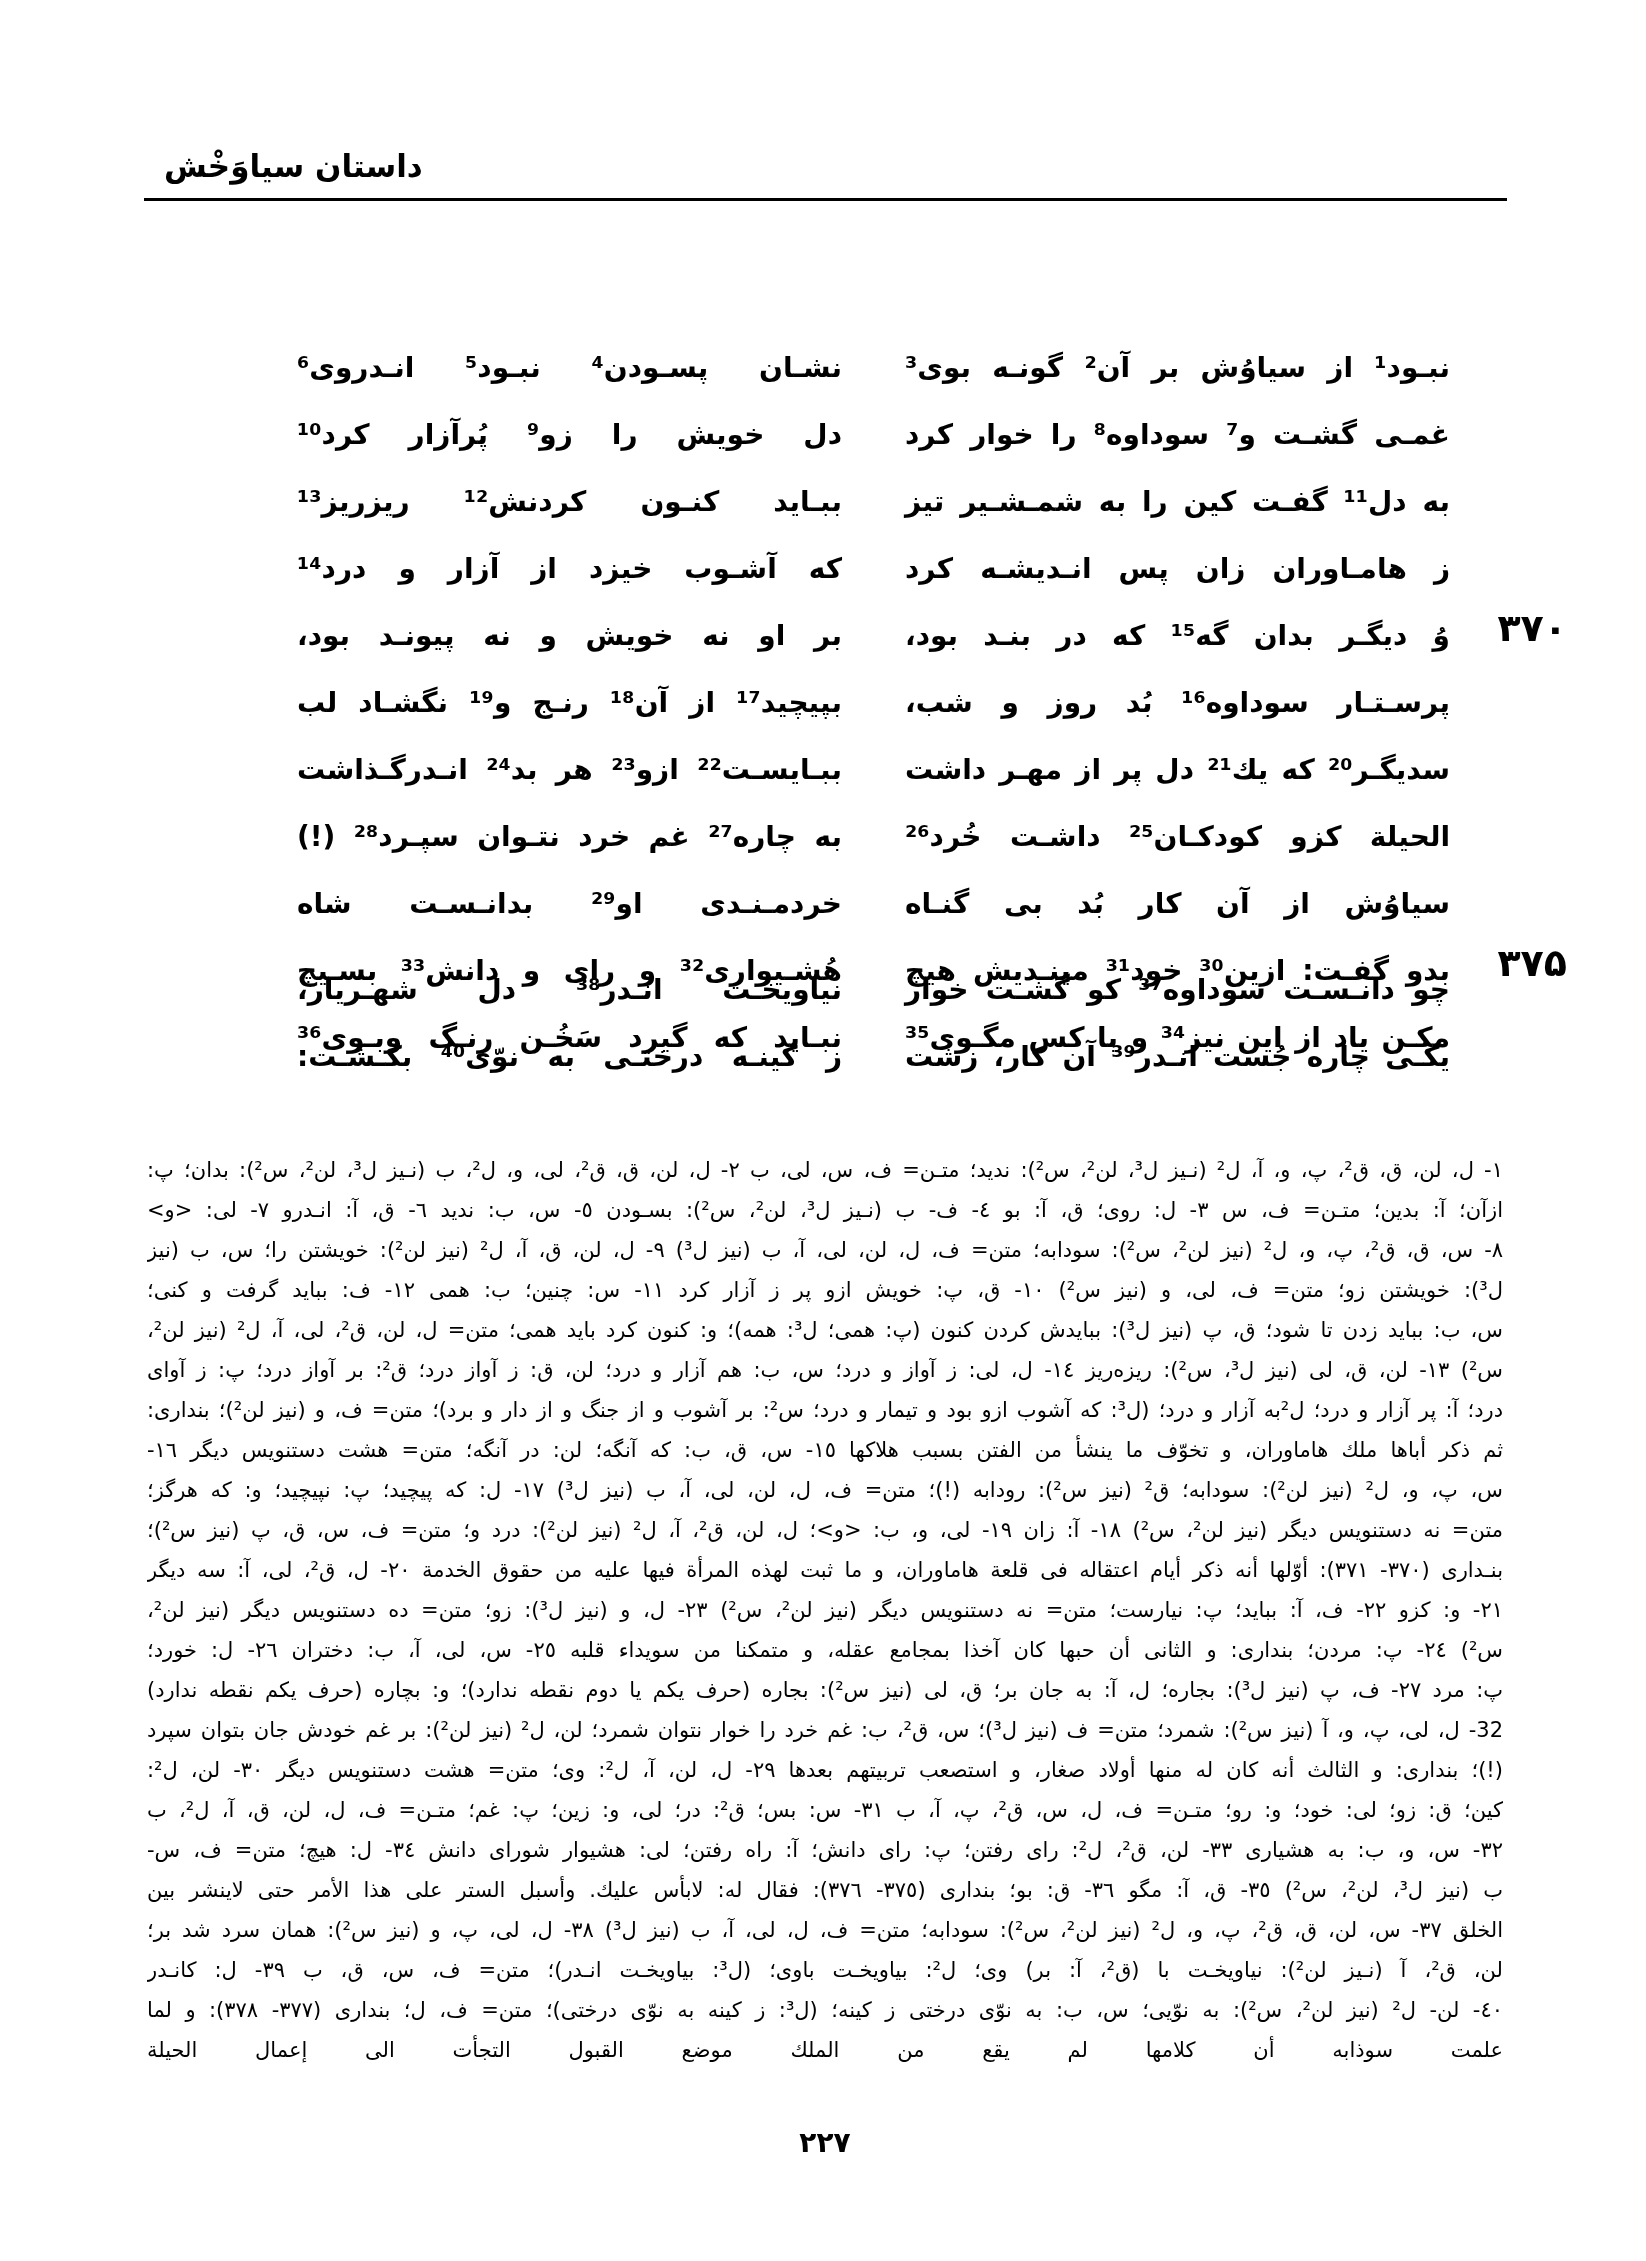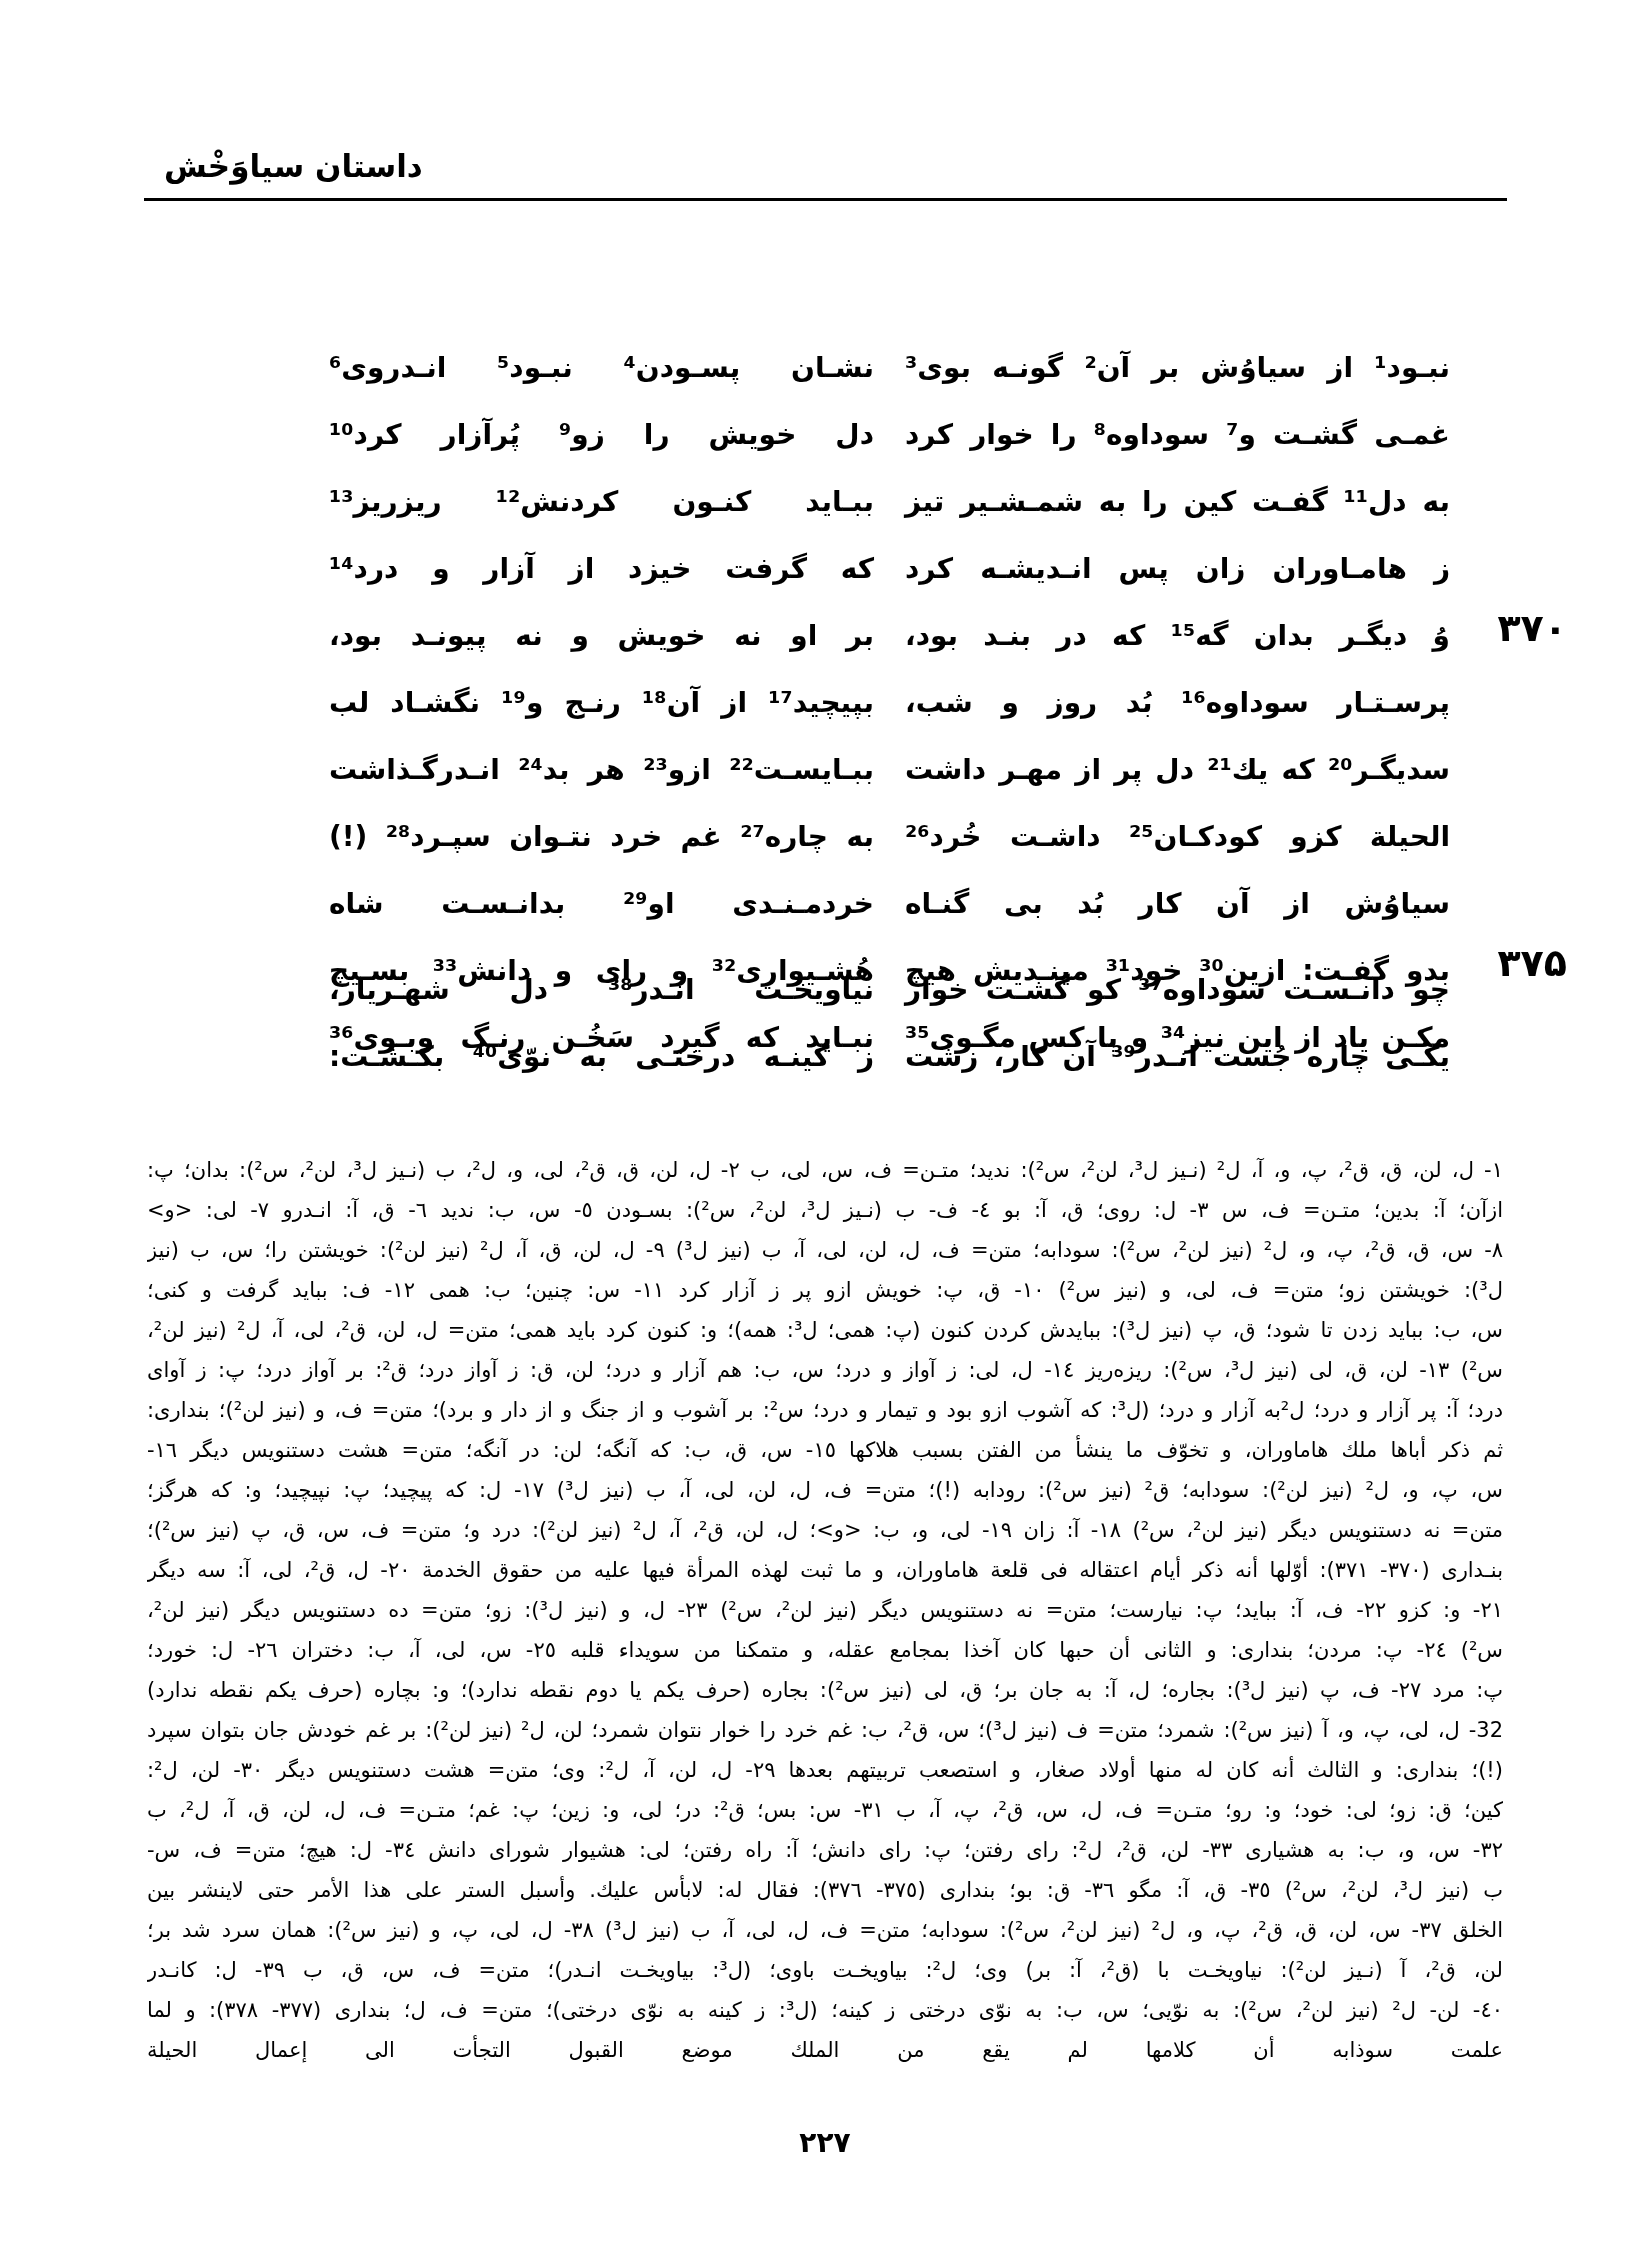--- a/index.html
+++ b/index.html
@@ -22,21 +22,21 @@
   .verse-block.tail { top: 937px; }
 
   .couplet {
     position: relative; height: 67px; display: flex; direction: rtl; align-items: flex-end;
   }
   .hemistich {
     width: 545px; font-size: 28px; line-height: 1; font-weight: bold;
     text-align: justify; text-align-last: justify; direction: rtl; white-space: nowrap;
   }
   .hemistich.first { margin-right: 12px; }
-  .hemistich.second { margin-right: 31px; }
+  .hemistich.second { margin-right: 63px; }
   .verse-num {
     position: absolute; right: -105px; bottom: 0; font-size: 38px; font-weight: bold; direction: rtl;
   }
 
   .footnotes {
     position: absolute; left: 147px; top: 1150px; width: 1356px; direction: rtl;
     font-size: 21px; line-height: 40px; text-align: justify;
   }
   .fn-line { display: block; white-space: nowrap; overflow: hidden; text-align: justify; text-align-last: justify; }
 
@@ -65,21 +65,21 @@
       <span class="hemistich second">دل خویش را زو⁹ پُرآزار کرد¹⁰</span>
     </div>
     <div class="couplet">
       <span class="verse-num"></span>
       <span class="hemistich first">به دل¹¹ گفـت کین را به شمـشـیر تیز</span>
       <span class="hemistich second">ببـاید کنـون کردنش¹² ریزریز¹³</span>
     </div>
     <div class="couplet">
       <span class="verse-num"></span>
       <span class="hemistich first">ز هامـاوران زان پس انـدیشـه کرد</span>
-      <span class="hemistich second">که گرفت خیزد از آزار و درد¹⁴</span>
+      <span class="hemistich second">که آشـوب خیزد از آزار و درد¹⁴</span>
     </div>
     <div class="couplet">
       <span class="verse-num">۳۷۰</span>
       <span class="hemistich first">وُ دیگـر بدان گه¹⁵ که در بنـد بود،</span>
       <span class="hemistich second">بر او نه خویش و نه پیونـد بود،</span>
     </div>
     <div class="couplet">
       <span class="verse-num"></span>
       <span class="hemistich first">پرسـتـار سوداوه¹⁶ بُد روز و شب،</span>
       <span class="hemistich second">بپیچید¹⁷ از آن¹⁸ رنـج و¹⁹ نگشـاد لب</span>

